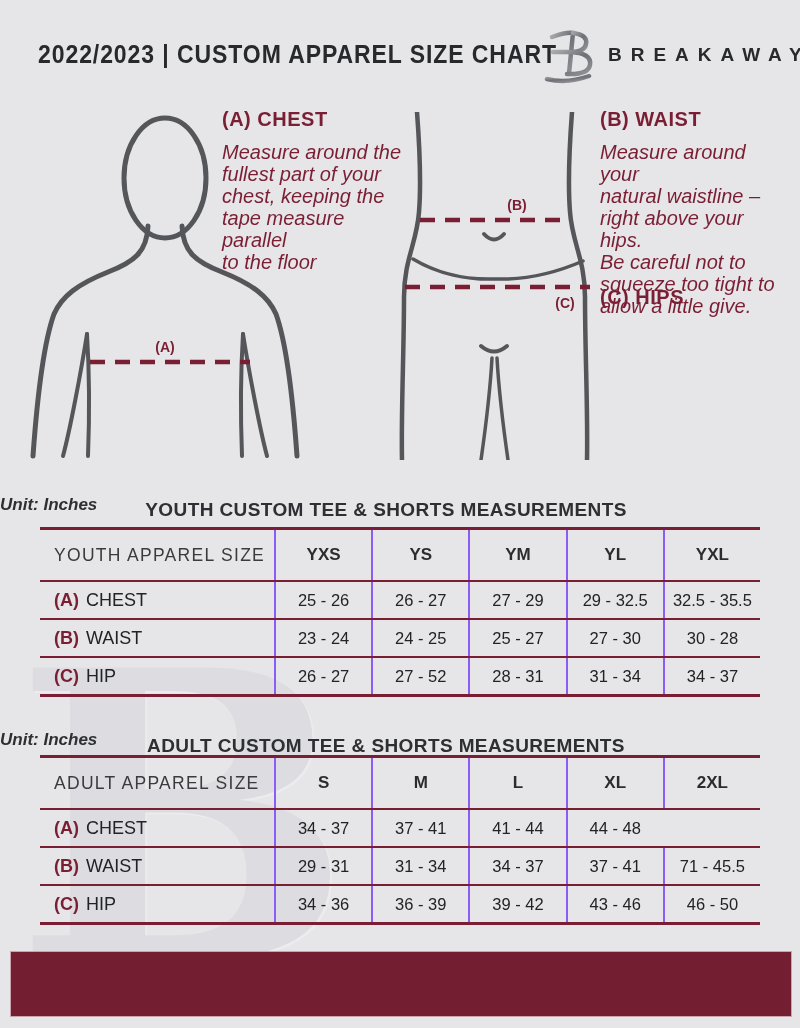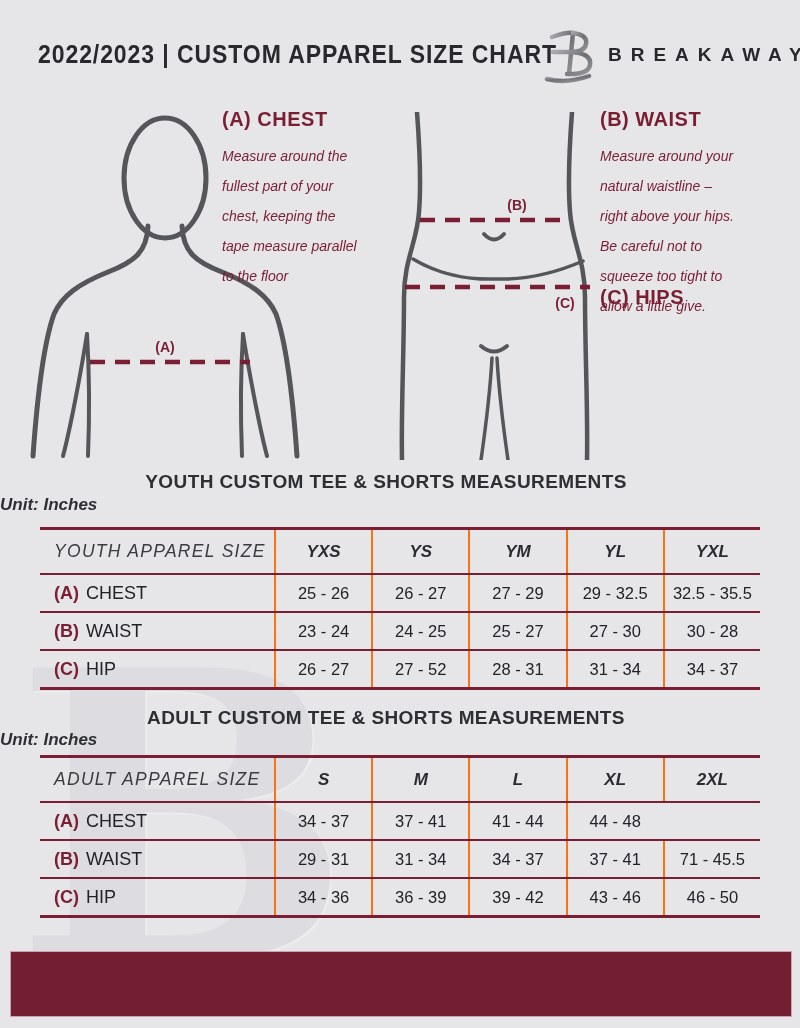--- a/index.html
+++ b/index.html
@@ -19,52 +19,52 @@
   }
   .brand-wrap{left:540px;top:24px;display:flex;align-items:center;}
   .brand-text{
     font-size:19px;font-weight:700;letter-spacing:9px;color:#28292d;margin-left:14px;
   }
   
   .instr-head{
     font-size:20px;font-weight:800;letter-spacing:.5px;color:#7a1e34;
   }
   .instr-body{
-    margin-top:10px;font-size:14px;font-style:italic;font-weight:500;
-    line-height:30px;color:#7a1e34;white-space:pre-line;
+    margin-top:10px;font-size:20px;font-style:italic;font-weight:500;
+    line-height:22px;color:#7a1e34;white-space:pre-line;
   }
   .instr-chest{left:222px;top:108px;width:185px;}
   .instr-waist{left:600px;top:108px;width:190px;}
   .instr-hips{left:600px;top:286px;width:192px;}
   
   svg text.fig-label{
     font-family:"Liberation Sans",sans-serif;font-size:14px;font-weight:800;fill:#7a1e34;
   }
   
   .sec-title{
     left:0;width:772px;text-align:center;
-    font-size:19px;font-weight:700;letter-spacing:.4px;color:#2e2f33;
+    font-size:19px;font-weight:700;letter-spacing:.4px;color:#2e2f33;margin-top:28px;
   }
   .sec-sub{
     left:0;width:753px;text-align:left;
     font-size:17px;font-style:italic;font-weight:600;color:#2e2f33;
   }
   
   .size-table{
     left:40px;width:720px;z-index:1;
     border-top:3px solid #7a1e34;border-bottom:3px solid #7a1e34;
   }
   .trow{display:grid;grid-template-columns:234px 1fr 1fr 1fr 1fr 1fr;}
   .trow + .trow{border-top:2px solid #7a1e34;}
   .tcell{
-    border-left:2px solid #f97316;height:36px;
+    border-left:2px solid #8b5cf6;height:36px;
     display:flex;align-items:center;justify-content:center;
     font-size:16.5px;color:#222327;
   }
-  .trow.thead .tcell{height:43px;font-weight:700;font-size:17px;color:#2b2c30;font-style:italic;}
+  .trow.thead .tcell{height:50px;font-weight:700;font-size:17px;color:#2b2c30;}
   .tcell.first{border-left:none;justify-content:flex-start;padding-left:14px;}
   .trow.thead .tcell.first{font-weight:400;letter-spacing:1.3px;font-size:17.5px;color:#3a3b3f;}
   .trow .tcell.first{font-size:18px;}
   .row-key{color:#7a1e34;font-weight:800;margin-right:7px;}
   
   .watermark{
     left:14px;top:618px;z-index:0;
     font-family:"DejaVu Serif", serif;font-weight:700;
     font-size:400px;line-height:1;color:#dbdbdf;opacity:.75;
     text-shadow:2px 2px 0 #eeeef0;

